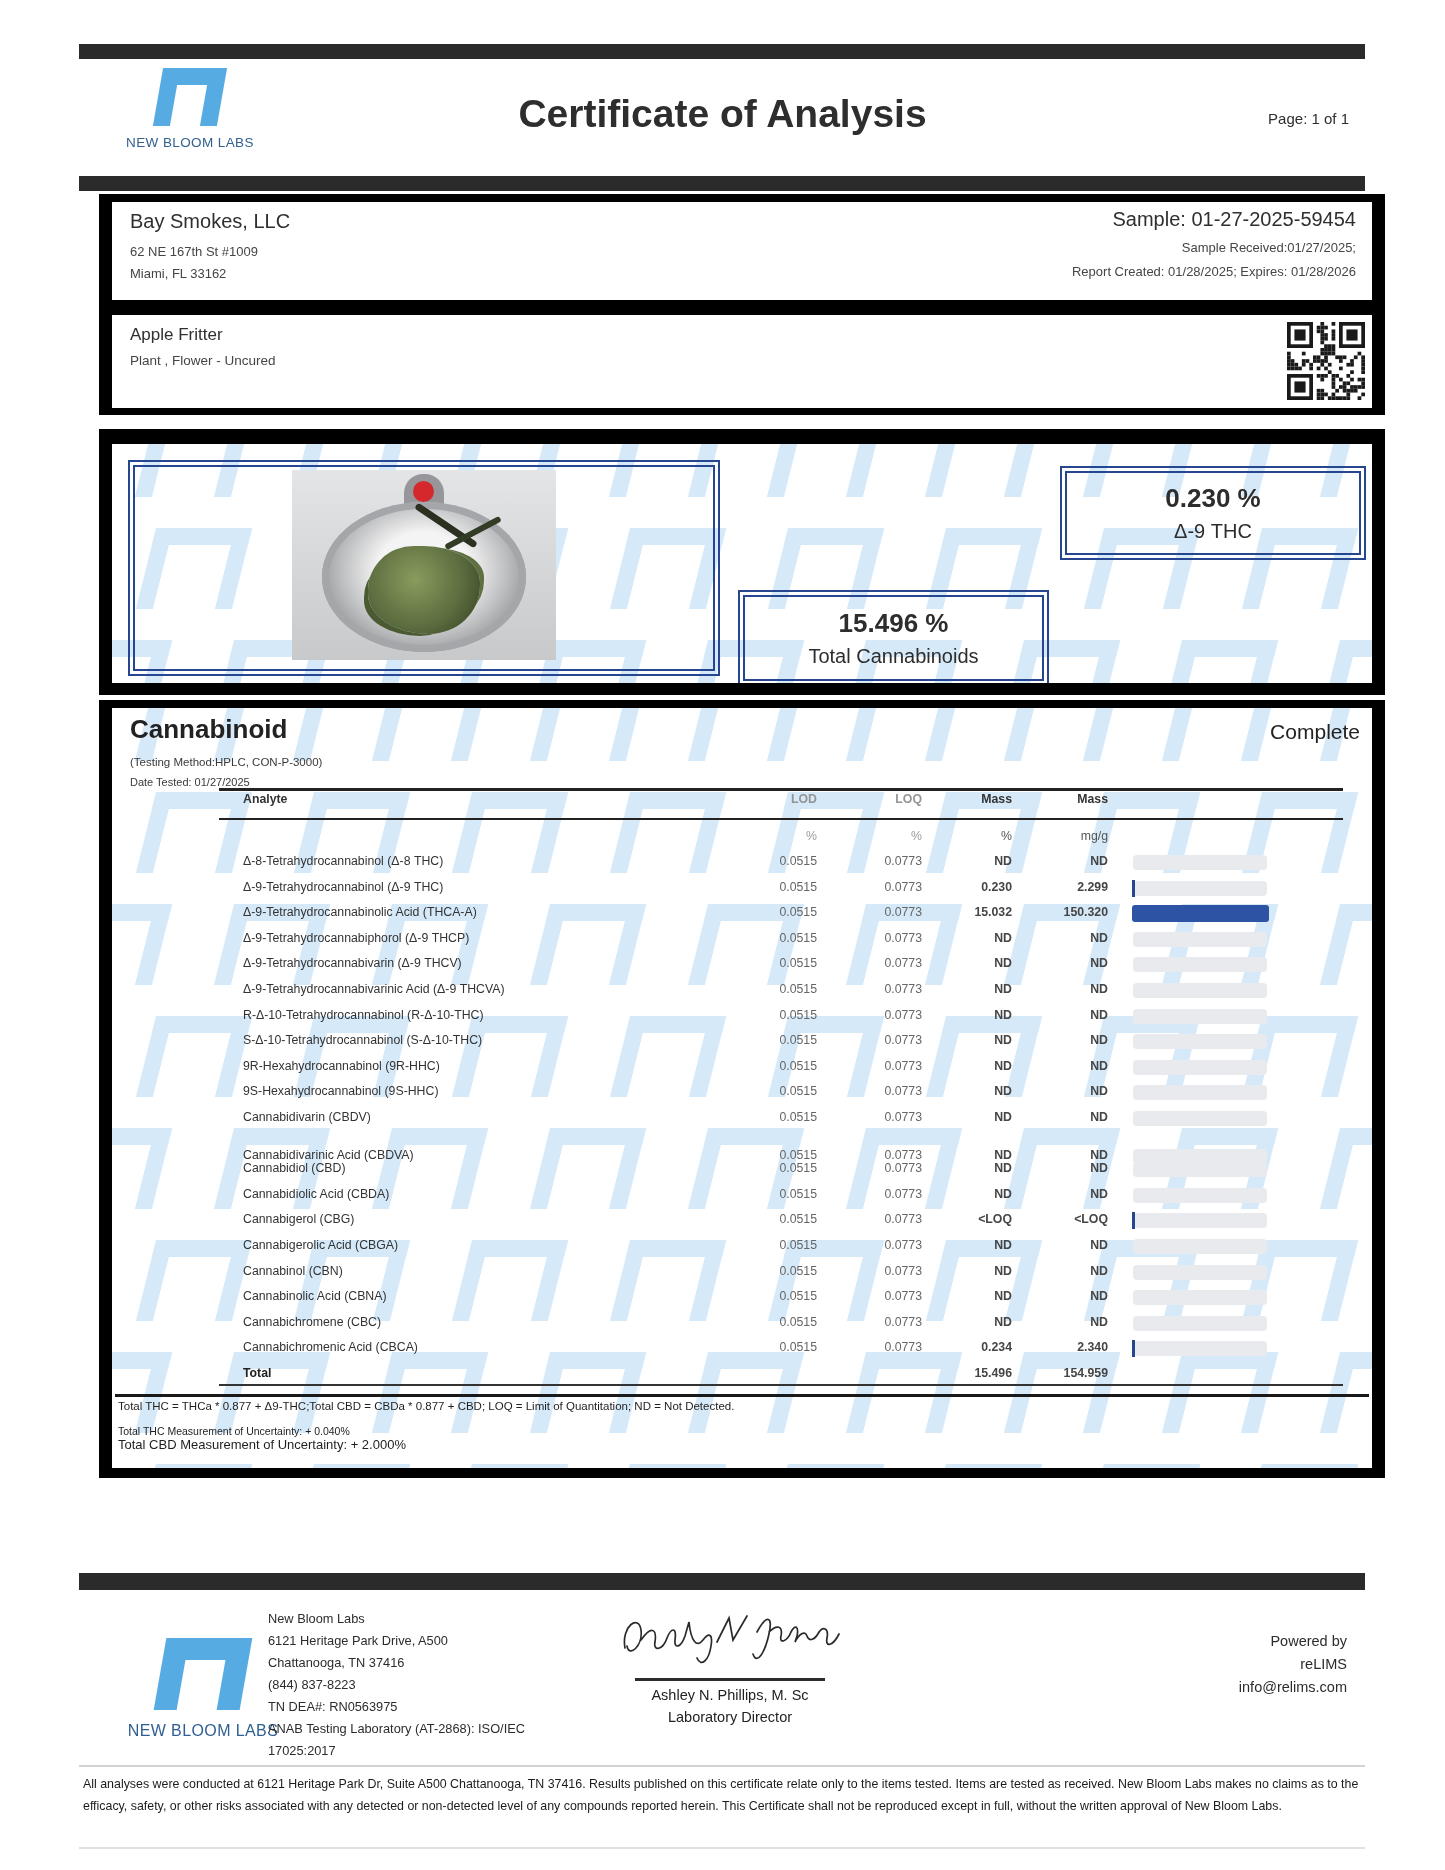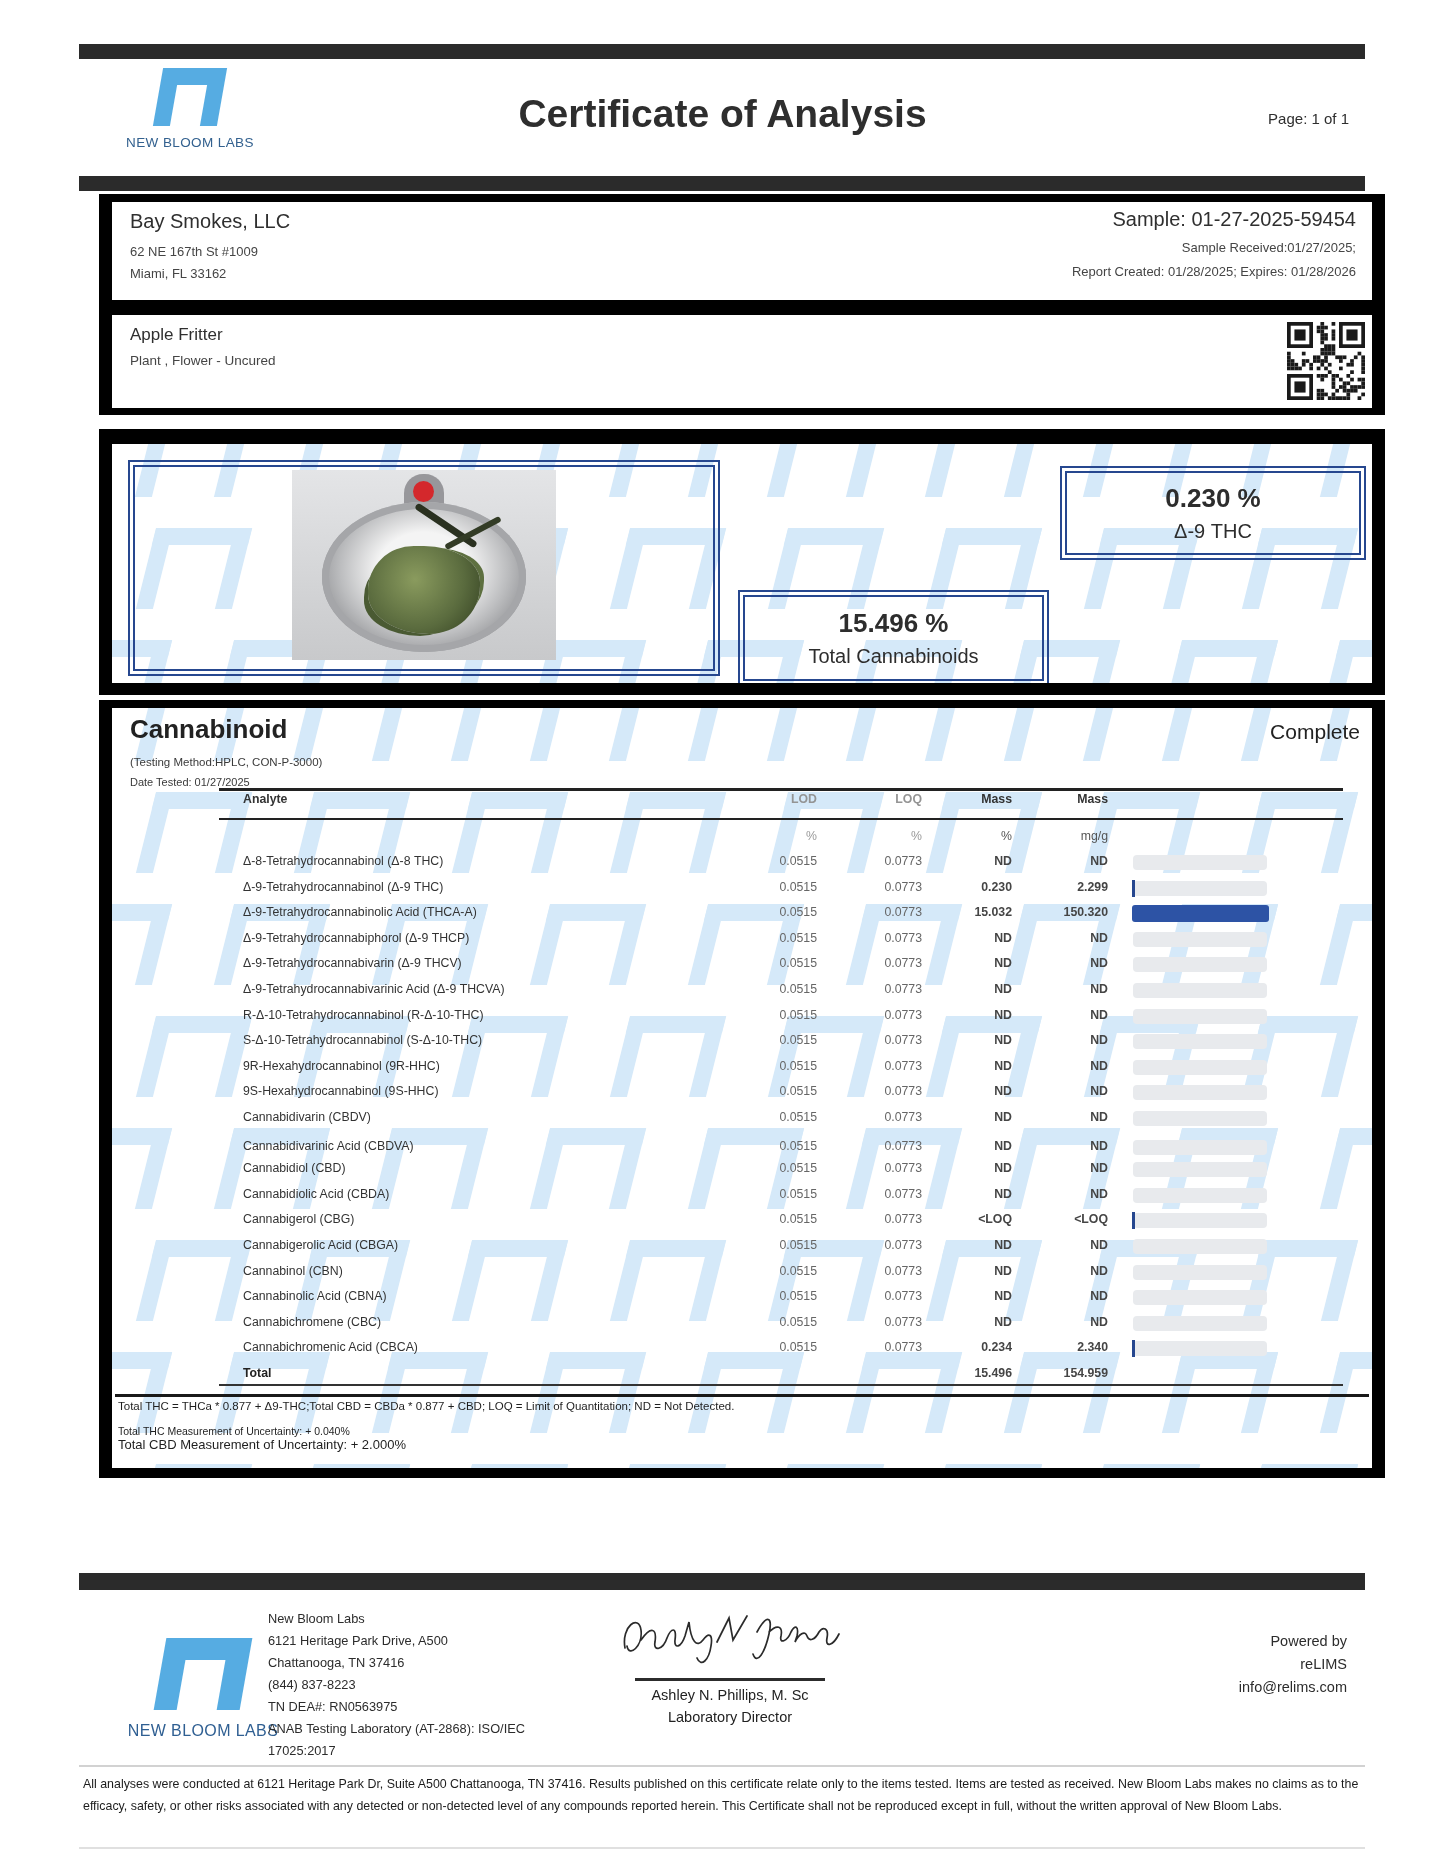--- a/index.html
+++ b/index.html
@@ -511,21 +511,21 @@
             <span class="track"></span>
           </div>
           <div class="trow" style="top: 399px;">
             <span class="c c-an">Cannabidivarin (CBDV)</span>
             <span class="c c-lod">0.0515</span>
             <span class="c c-loq">0.0773</span>
             <span class="c c-m1">ND</span>
             <span class="c c-m2">ND</span>
             <span class="track"></span>
           </div>
-          <div class="trow" style="top: 428px;">
+          <div class="trow" style="top: 437px;">
             <span class="c c-an">Cannabidivarinic Acid (CBDVA)</span>
             <span class="c c-lod">0.0515</span>
             <span class="c c-loq">0.0773</span>
             <span class="c c-m1">ND</span>
             <span class="c c-m2">ND</span>
             <span class="track"></span>
           </div>
           <div class="trow" style="top: 450.2px;">
             <span class="c c-an">Cannabidiol (CBD)</span>
             <span class="c c-lod">0.0515</span>

